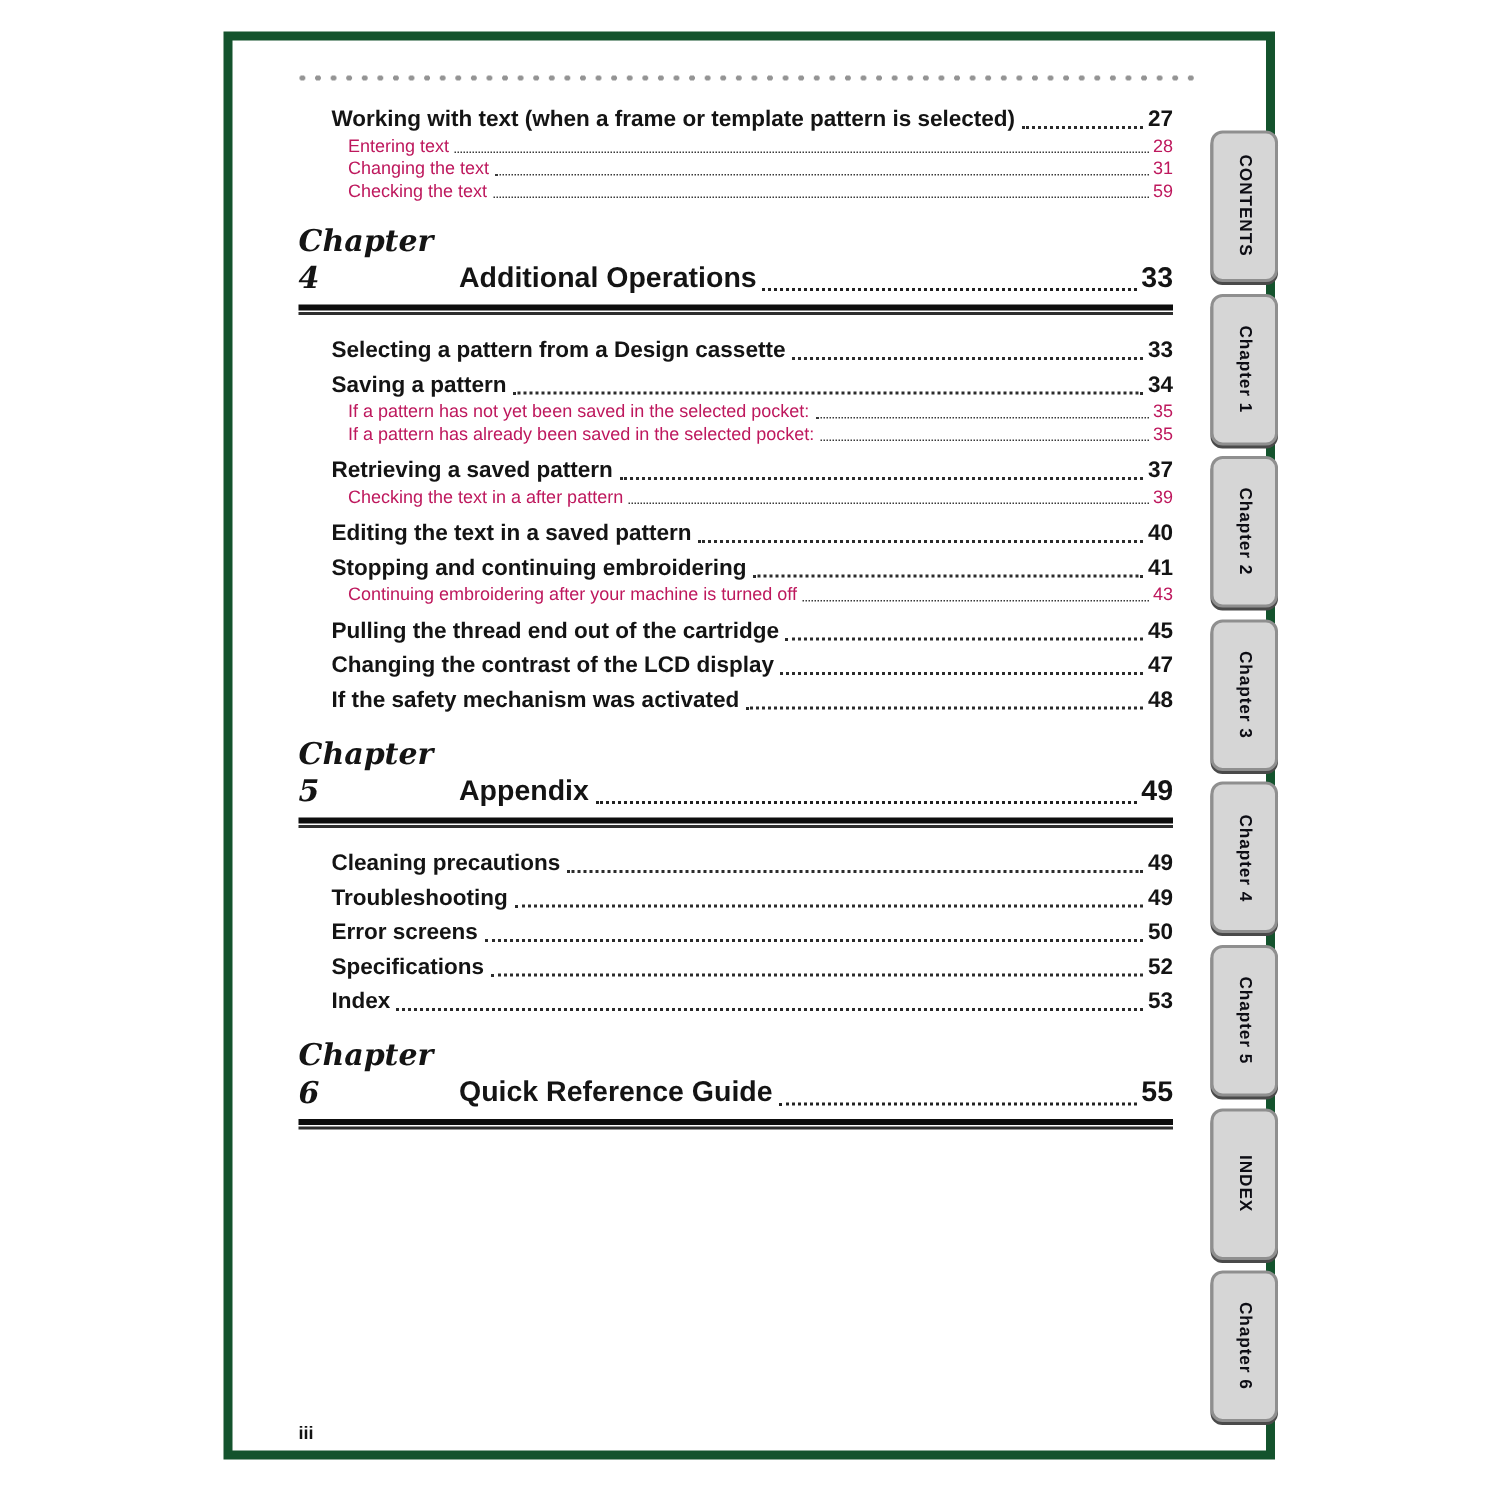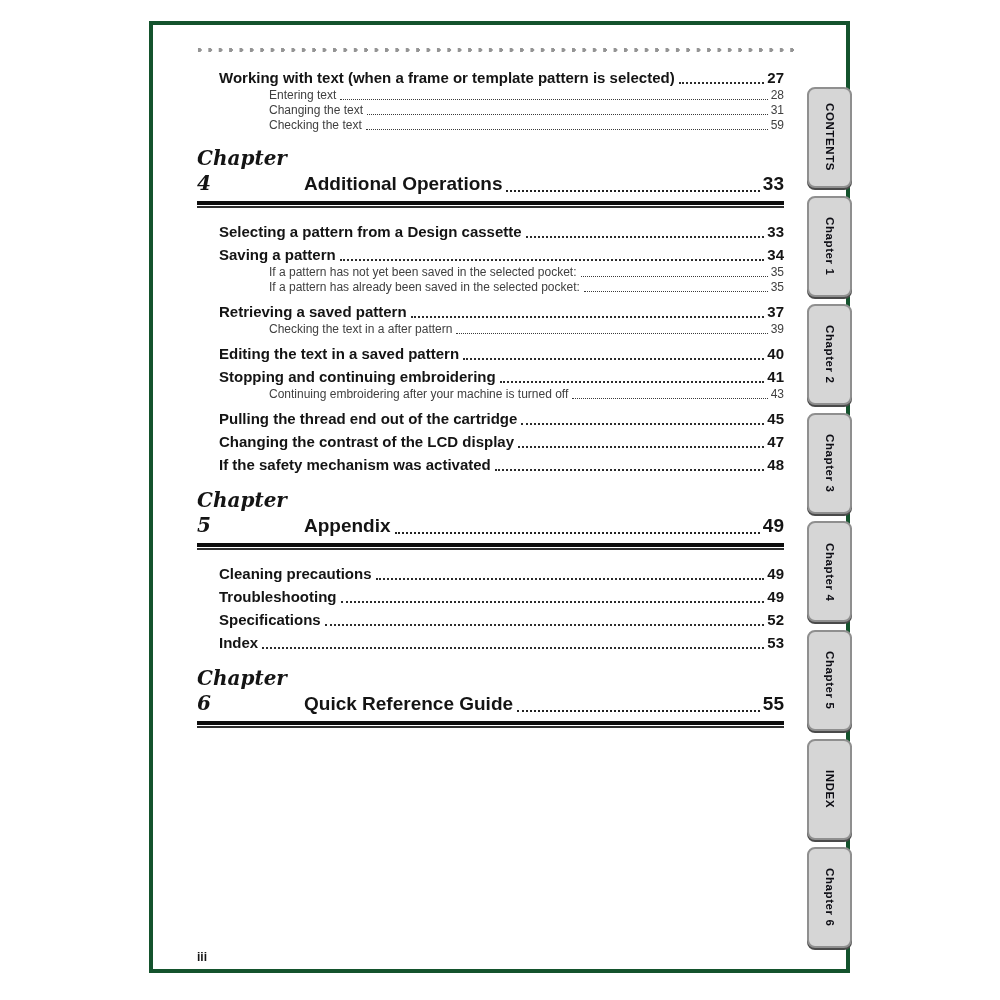--- a/index.html
+++ b/index.html
@@ -1,30 +1,30 @@
 <!DOCTYPE html>
 <html><head>
 <meta charset="utf-8">
 <style>
   html,body{margin:0;padding:0;background:#ffffff;}
   .canvas{position:relative;width:1000px;height:1000px;background:#ffffff;overflow:hidden;
           font-family:"Liberation Sans",sans-serif;color:#141414;}
   .page{position:absolute;left:149px;top:21px;width:701px;height:952px;
-        box-sizing:border-box;border:4px solid #14532d;background:#ffffff;}
+        box-sizing:border-box;border:6px solid #14532d;background:#ffffff;}
   .content{position:absolute;left:44px;right:62px;top:22px;}
   .dots-rule{height:6px;margin-bottom:16px;margin-right:-14px;
         background-image:radial-gradient(circle 2px at 2.5px 3px,#949494 97%,rgba(0,0,0,0));
         background-size:10.4px 6px;background-repeat:repeat-x;}
   .row{display:flex;align-items:flex-end;}
   .row .lbl{white-space:nowrap;}
   .leader{flex:1 1 auto;align-self:flex-end;border-bottom:2px dotted #2b2b2b;
           margin:0 3px 3px 4px;min-width:10px;}
   .row.l1{margin-left:22px;margin-top:5px;font-weight:bold;font-size:15px;line-height:18px;}
   .row.l1 .leader{margin-bottom:3px;}
-  .row.l2{margin-left:72px;margin-top:2px;font-size:12px;line-height:13px;color:#404040;align-items:center;}
+  .row.l2{margin-left:33px;margin-top:2px;font-size:12px;line-height:13px;color:#be185d;align-items:center;}
   .row.l2 .leader{border-bottom-width:1.5px;border-bottom-color:#3a3a3a;margin-bottom:2px;}
   .row.l2 + .row.l1{margin-top:9px;}
   .section .row:first-child{margin-top:15px;}
   .section:empty{display:none;}
   .chapter-block{margin-top:14px;}
   .ch-row{display:flex;align-items:flex-end;font-weight:bold;font-size:19px;line-height:25px;}
   .ch-label{width:107px;font-family:"DejaVu Serif",serif;font-style:italic;font-size:20px;}
   .ch-title{white-space:nowrap;}
   .ch-row .leader{border-bottom:2.5px dotted #222222;margin-bottom:4px;}
   .rule{margin-top:5px;height:1px;border-top:4px solid #0d0d0d;border-bottom:2px solid #2e2e2e;}
@@ -167,20 +167,25 @@
     <span class="leader"></span>
     <span class="num">49</span>
   </div>
 
   <div class="row l1">
     <span class="lbl">Troubleshooting</span>
     <span class="leader"></span>
     <span class="num">49</span>
   </div>
 
+  <div class="row l1">
+    <span class="lbl">Error screens</span>
+    <span class="leader"></span>
+    <span class="num">50</span>
+  </div>
 
   <div class="row l1">
     <span class="lbl">Specifications</span>
     <span class="leader"></span>
     <span class="num">52</span>
   </div>
 
   <div class="row l1">
     <span class="lbl">Index</span>
     <span class="leader"></span>

